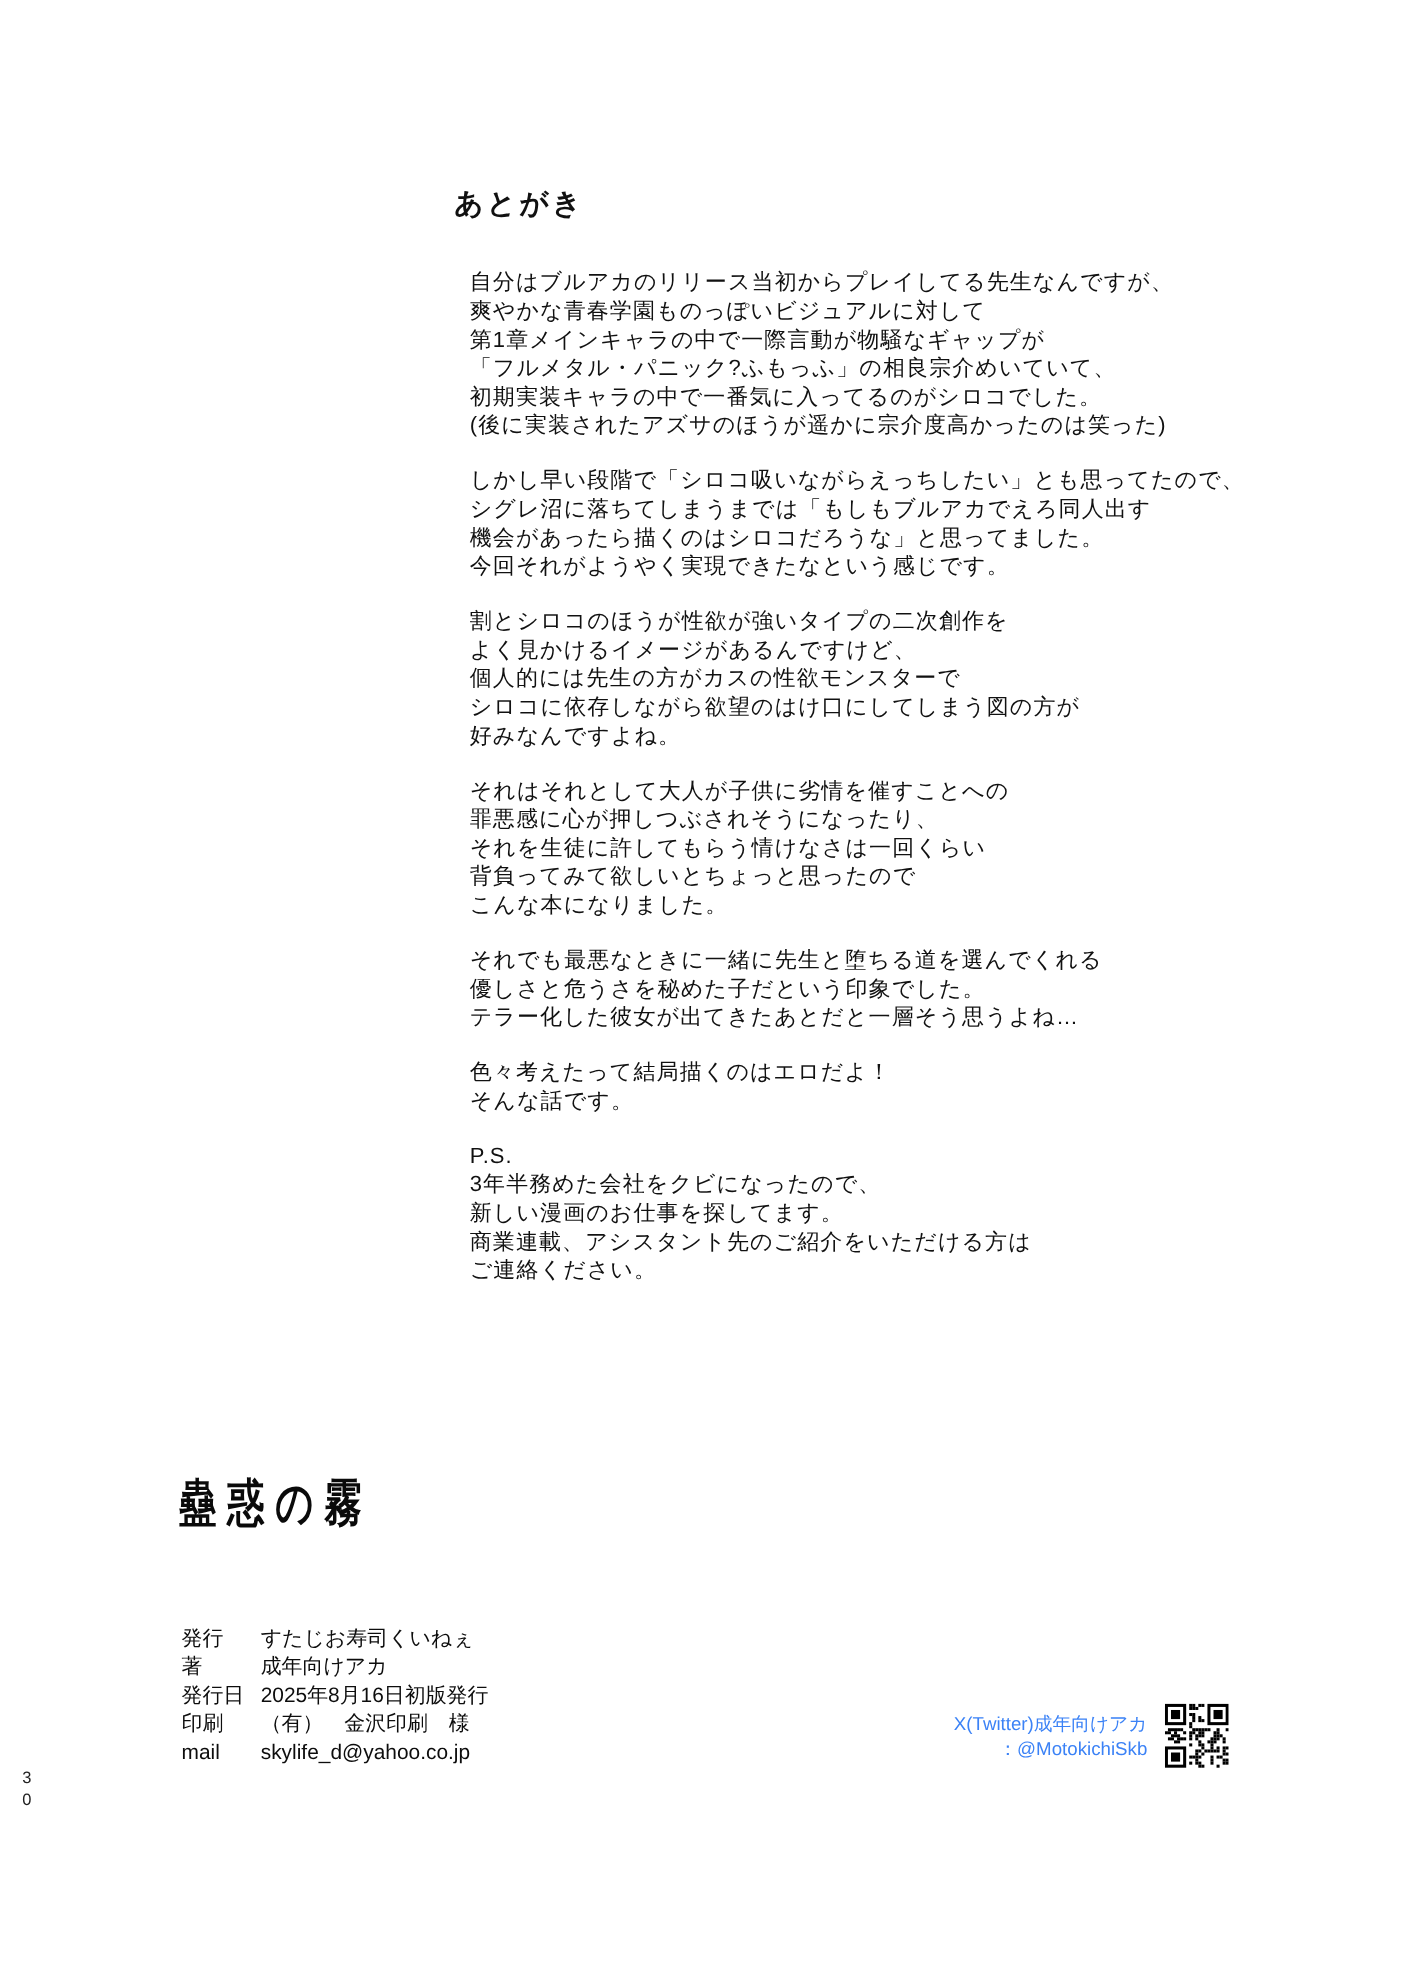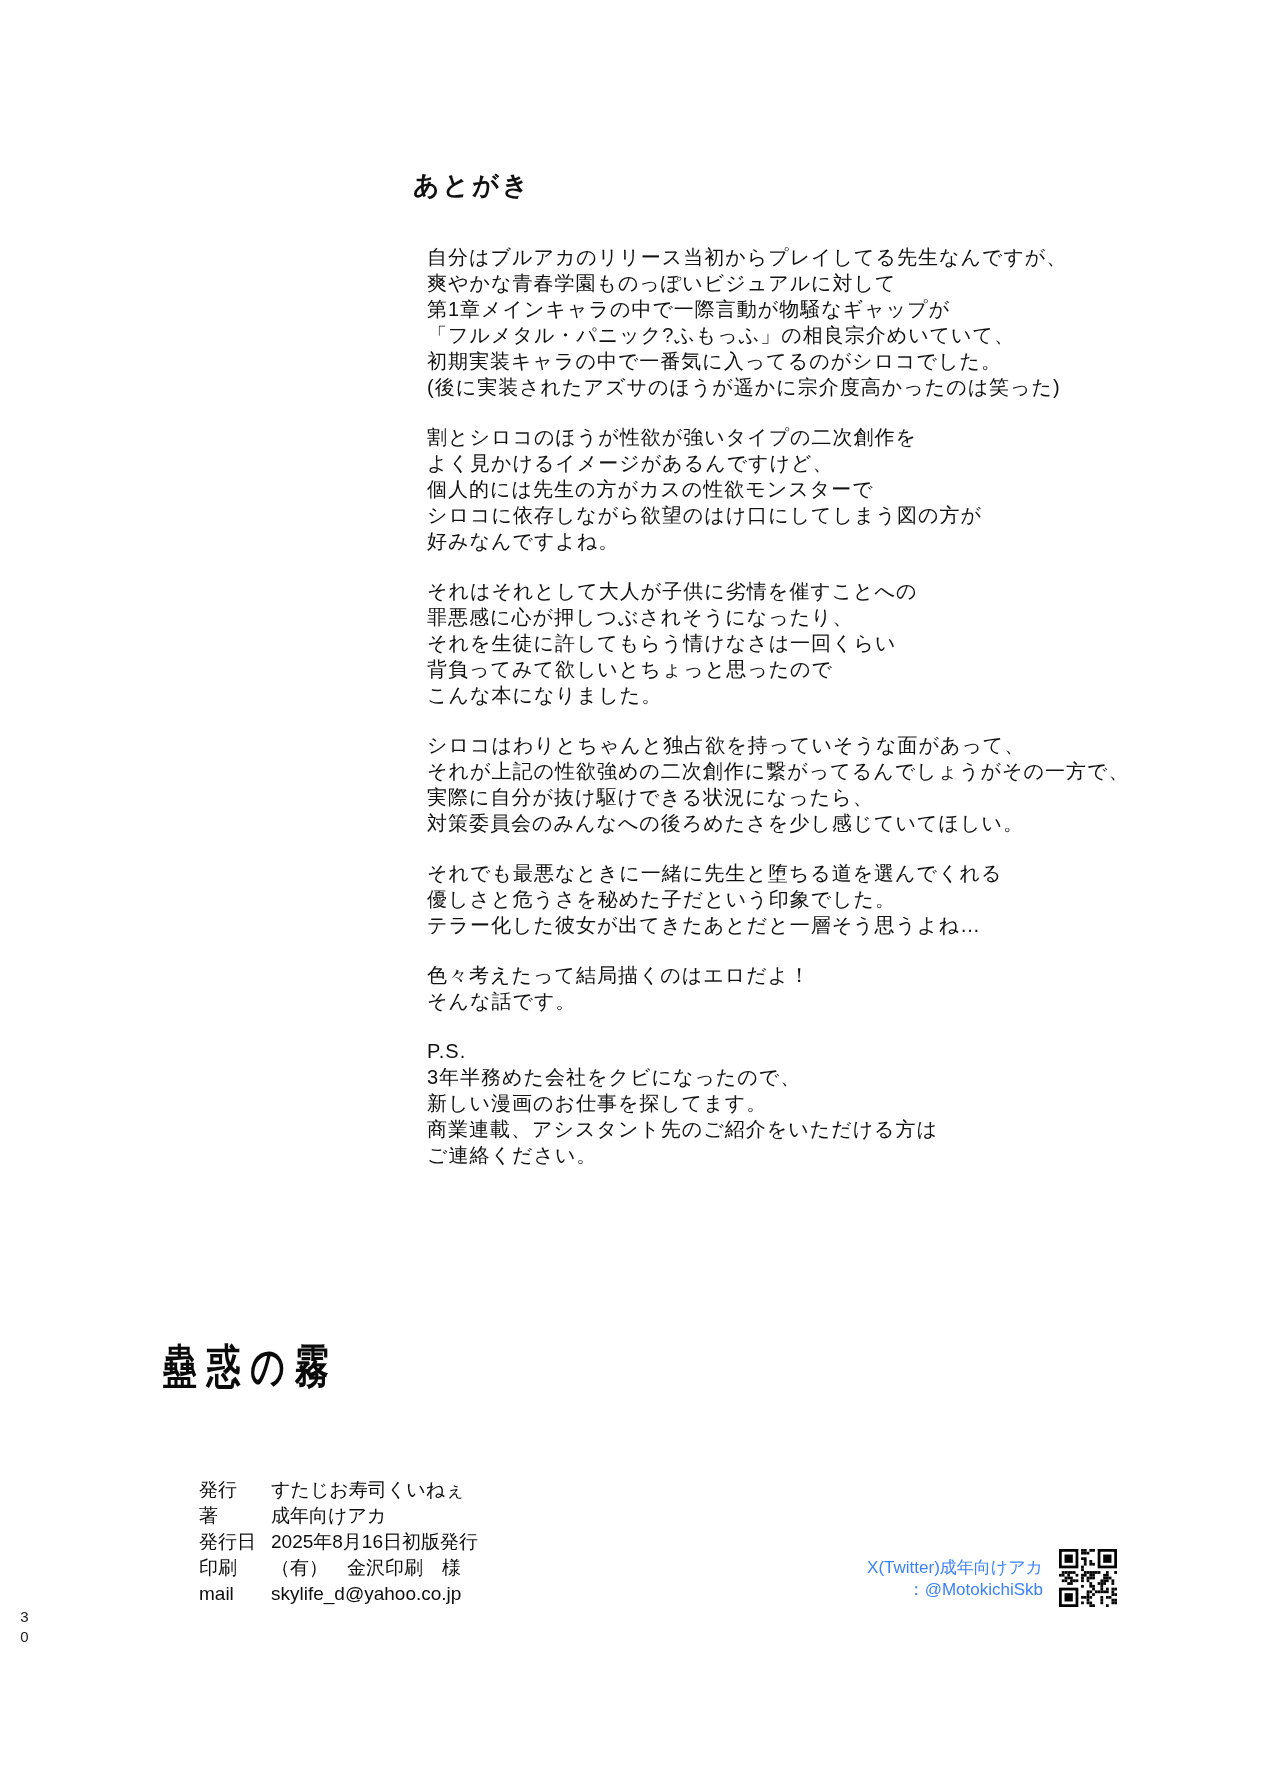--- a/index.html
+++ b/index.html
@@ -29,21 +29,21 @@
   }
   .book-subtitle {
     font-family: "Liberation Serif", "DejaVu Serif", serif;
     font-size: 14px; letter-spacing: 6.5px; margin-top: 13px;
     white-space: nowrap; color: #1b1b1b;
   }
   .colophon {
     position: absolute; left: 165px; top: 1477px;
     font-size: 19px; color: #0d0d0d;
   }
-  .colophon-row { display: flex; height: 26px; line-height: 26px; margin-left: 34px; }
+  .colophon-row { display: flex; height: 26px; line-height: 26px; }
   .colophon-label { width: 72px; flex: 0 0 72px; }
   .colophon-value { white-space: nowrap; }
   .sns {
     position: absolute; right: 237px; top: 1557px;
     text-align: right; font-size: 17px; line-height: 22px; color: #3b82f6;
     white-space: nowrap;
   }
   .qr {
     position: absolute; left: 1059px; top: 1548px;
     width: 58px; height: 60px; display: block;
@@ -57,23 +57,23 @@
 </style>
 </head>
 <body>
 
 <div>
 
   <h1 class="heading">あとがき</h1>
 
   <div class="body-text">
       <p>自分はブルアカのリリース当初からプレイしてる先生なんですが、<br>爽やかな青春学園ものっぽいビジュアルに対して<br>第1章メインキャラの中で一際言動が物騒なギャップが<br>「フルメタル・パニック?ふもっふ」の相良宗介めいていて、<br>初期実装キャラの中で一番気に入ってるのがシロコでした。<br>(後に実装されたアズサのほうが遥かに宗介度高かったのは笑った)</p>
+      <p>しかし早い段階で「シロコ吸いながらえっちしたい」とも思ってたので、<br>シグレ沼に落ちてしまうまでは「もしもブルアカでえろ同人出す<br>機会があったら描くのはシロコだろうな」と思ってました。<br>今回それがようやく実現できたなという感じです。</p>
       <p>割とシロコのほうが性欲が強いタイプの二次創作を<br>よく見かけるイメージがあるんですけど、<br>個人的には先生の方がカスの性欲モンスターで<br>シロコに依存しながら欲望のはけ口にしてしまう図の方が<br>好みなんですよね。</p>
       <p>それはそれとして大人が子供に劣情を催すことへの<br>罪悪感に心が押しつぶされそうになったり、<br>それを生徒に許してもらう情けなさは一回くらい<br>背負ってみて欲しいとちょっと思ったので<br>こんな本になりました。</p>
-      <p>シロコはわりとちゃんと独占欲を持っていそうな面があって、<br>それが上記の性欲強めの二次創作に繋がってるんでしょうがその一方で、<br>実際に自分が抜け駆けできる状況になったら、<br>対策委員会のみんなへの後ろめたさを少し感じていてほしい。</p>
       <p>それでも最悪なときに一緒に先生と堕ちる道を選んでくれる<br>優しさと危うさを秘めた子だという印象でした。<br>テラー化した彼女が出てきたあとだと一層そう思うよね…</p>
       <p>色々考えたって結局描くのはエロだよ！<br>そんな話です。</p>
       <p>P.S.<br>3年半務めた会社をクビになったので、<br>新しい漫画のお仕事を探してます。<br>商業連載、アシスタント先のご紹介をいただける方は<br>ご連絡ください。</p>
     </div>
 
   <div class="title-block">
     <div class="book-title">蠱惑の霧</div>
   </div>
 
   <div class="colophon">

